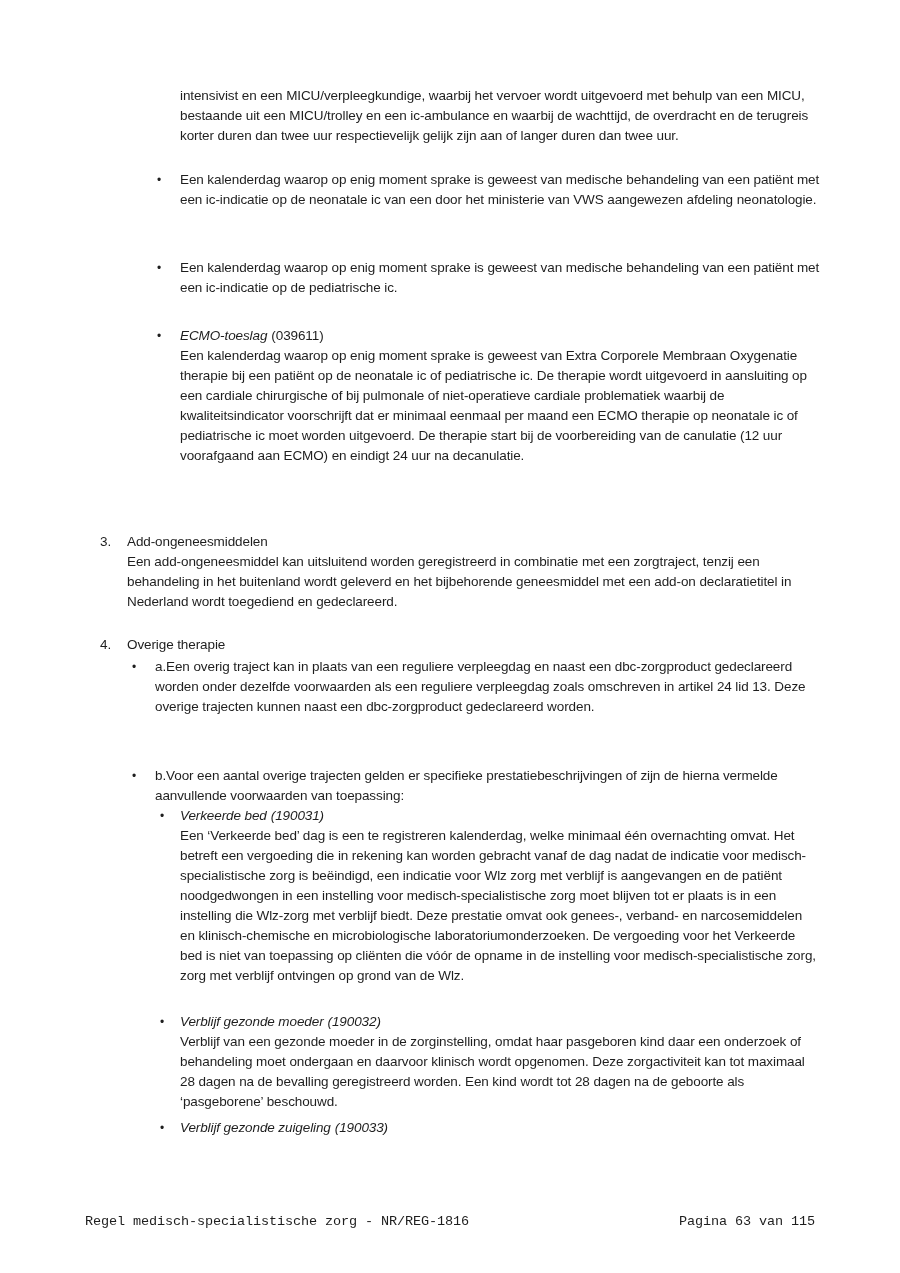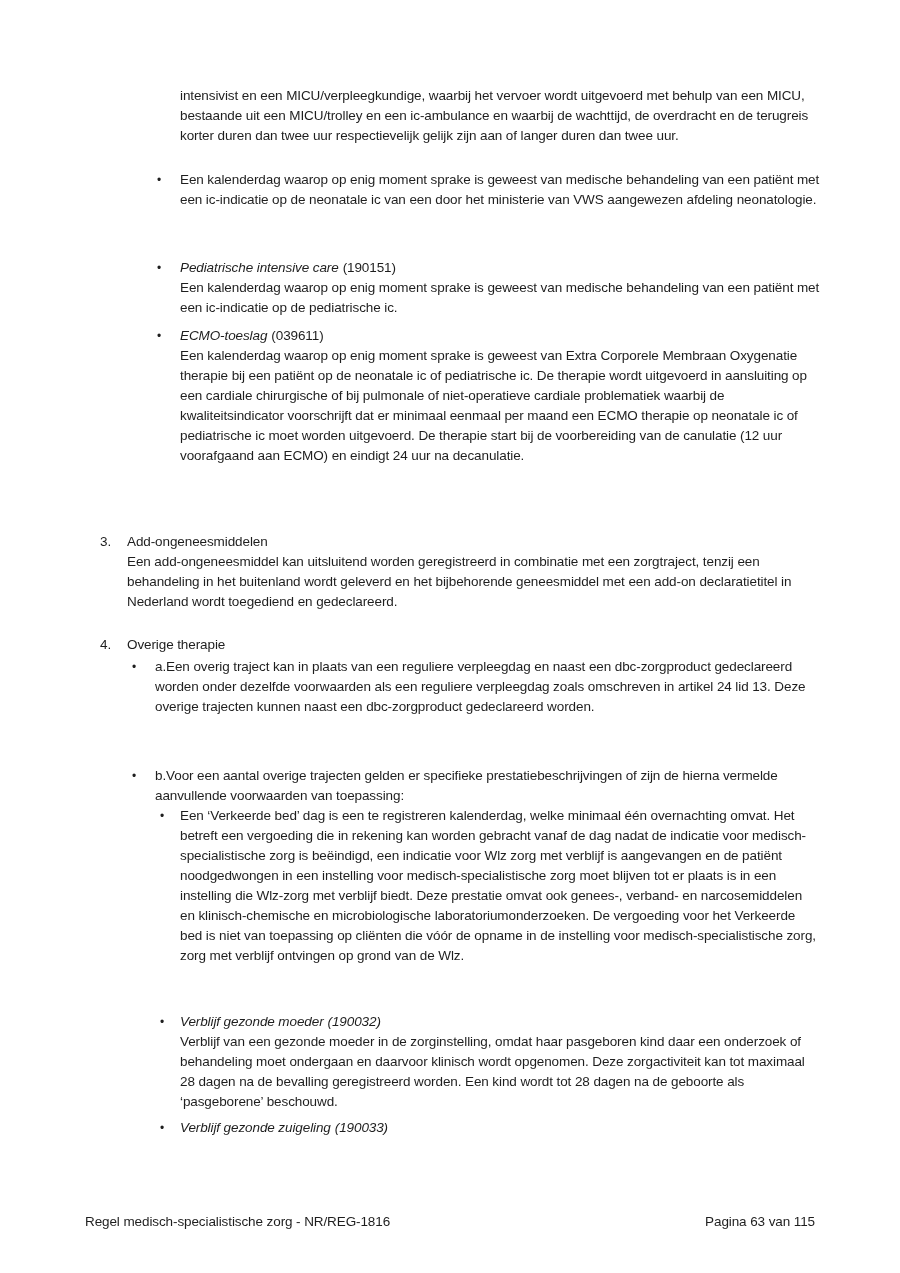--- a/index.html
+++ b/index.html
@@ -49,41 +49,40 @@
   .pos-subb { top: 766px; left: 130px; width: 687px; }
 
   
   .pos-s1 { top: 806px; left: 158px; width: 662px; }
   .pos-s2 { top: 1012px; left: 158px; width: 662px; }
   .pos-s3 { top: 1118px; left: 158px; width: 662px; }
 
   .footer {
     position: absolute;
     top: 1212px; left: 85px; right: 85px;
-    display: flex; justify-content: space-between;
+    display: flex; justify-content: space-between; font-family: Liberation Mono, monospace;
   }
 </style>
 </head>
 <body>
 
 <div class="page">
 
   <p class="abs pos-intro">intensivist en een MICU/verpleegkundige, waarbij het vervoer wordt uitgevoerd met behulp van een MICU, bestaande uit een MICU/trolley en een ic-ambulance en waarbij de wachttijd, de overdracht en de terugreis korter duren dan twee uur respectievelijk gelijk zijn aan of langer duren dan twee uur.</p>
 
   <div class="bullet pos-b1">
     <span class="marker">•</span>
     <div class="bi">
       <p>Een kalenderdag waarop op enig moment sprake is geweest van medische behandeling van een patiënt met een ic-indicatie op de neonatale ic van een door het ministerie van VWS aangewezen afdeling neonatologie.</p>
     </div>
   </div>
 
   <div class="bullet pos-b2">
     <span class="marker">•</span>
     <div class="bi">
-      <p><span class="it">Pediatrische intensive care</span><span class="code">(190151)</span></p>
       <p>Een kalenderdag waarop op enig moment sprake is geweest van medische behandeling van een patiënt met een ic-indicatie op de pediatrische ic.</p>
     </div>
   </div>
 
   <div class="bullet pos-b3">
     <span class="marker">•</span>
     <div class="bi">
       <p><span class="it">ECMO-toeslag</span><span class="code">(039611)</span></p>
       <p>Een kalenderdag waarop op enig moment sprake is geweest van Extra Corporele Membraan Oxygenatie therapie bij een patiënt op de neonatale ic of pediatrische ic. De therapie wordt uitgevoerd in aansluiting op een cardiale chirurgische of bij pulmonale of niet-operatieve cardiale problematiek waarbij de kwaliteitsindicator voorschrijft dat er minimaal eenmaal per maand een ECMO therapie op neonatale ic of pediatrische ic moet worden uitgevoerd. De therapie start bij de voorbereiding van de canulatie (12 uur voorafgaand aan ECMO) en eindigt 24 uur na decanulatie.</p>
     </div>
@@ -114,20 +113,21 @@
   <div class="bullet pos-subb">
     <span class="marker">•</span>
     <div class="bi">
       <p>b.Voor een aantal overige trajecten gelden er specifieke prestatiebeschrijvingen of zijn de hierna vermelde aanvullende voorwaarden van toepassing:</p>
     </div>
   </div>
 
   <div class="bullet sub pos-s1">
     <span class="marker">•</span>
     <div class="bi">
+      <p><span class="it">Verkeerde bed</span><span class="code it">(190031)</span></p>
       <p>Een ‘Verkeerde bed’ dag is een te registreren kalenderdag, welke minimaal één overnachting omvat. Het betreft een vergoeding die in rekening kan worden gebracht vanaf de dag nadat de indicatie voor medisch-specialistische zorg is beëindigd, een indicatie voor Wlz zorg met verblijf is aangevangen en de patiënt noodgedwongen in een instelling voor medisch-specialistische zorg moet blijven tot er plaats is in een instelling die Wlz-zorg met verblijf biedt. Deze prestatie omvat ook genees-, verband- en narcosemiddelen en klinisch-chemische en microbiologische laboratoriumonderzoeken. De vergoeding voor het Verkeerde bed is niet van toepassing op cliënten die vóór de opname in de instelling voor medisch-specialistische zorg, zorg met verblijf ontvingen op grond van de Wlz.</p>
     </div>
   </div>
 
   <div class="bullet sub pos-s2">
     <span class="marker">•</span>
     <div class="bi">
       <p><span class="it">Verblijf gezonde moeder</span><span class="code it">(190032)</span></p>
       <p>Verblijf van een gezonde moeder in de zorginstelling, omdat haar pasgeboren kind daar een onderzoek of behandeling moet ondergaan en daarvoor klinisch wordt opgenomen. Deze zorgactiviteit kan tot maximaal 28 dagen na de bevalling geregistreerd worden. Een kind wordt tot 28 dagen na de geboorte als ‘pasgeborene’ beschouwd.</p>
     </div>

